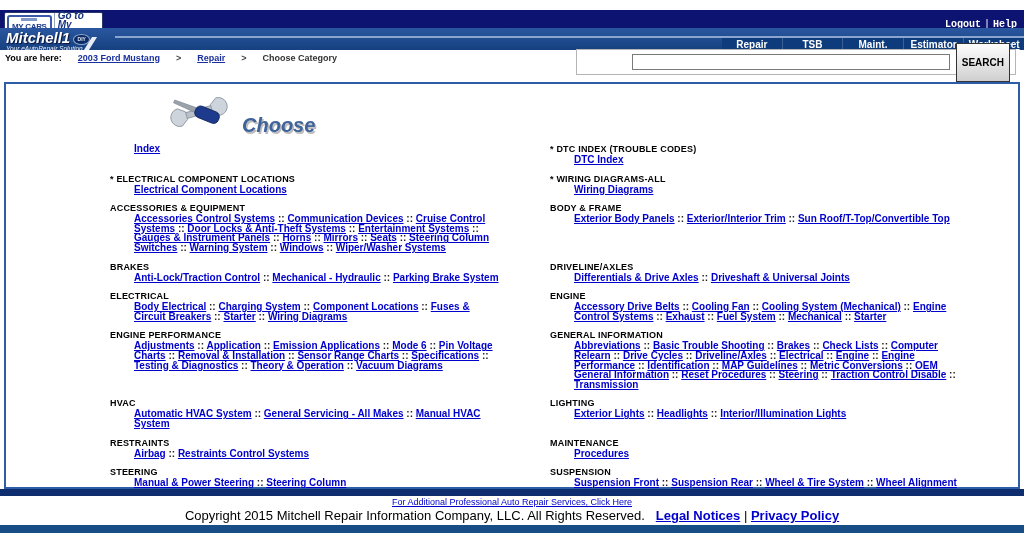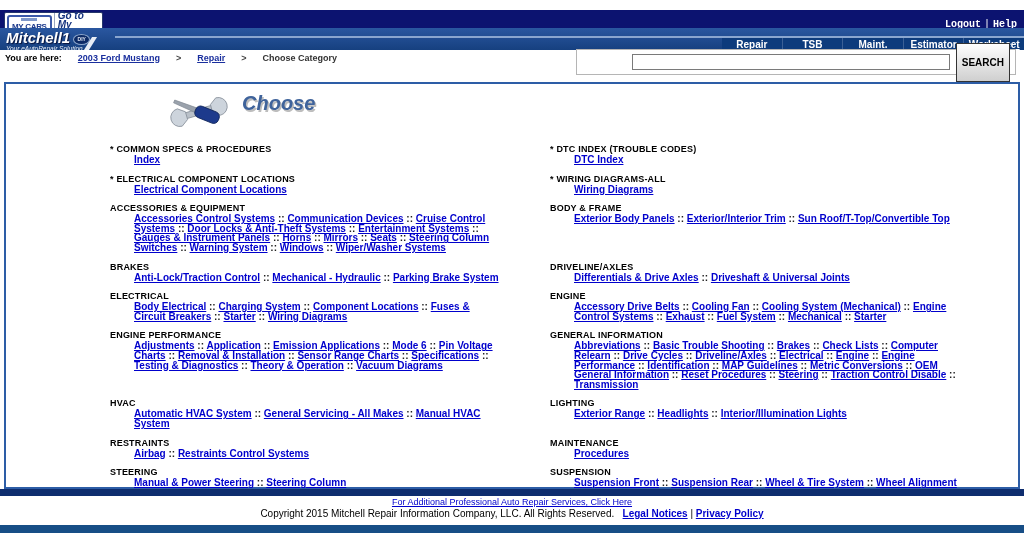--- a/index.html
+++ b/index.html
@@ -50,42 +50,42 @@
   .search-box { position:absolute; top:49px; right:8px; width:440px; height:26px; background:#fff;
     border:1px solid #b5b5b5; display:flex; align-items:center; justify-content:flex-end;
     gap:6px; padding:0 5px; }
   .search-input { width:318px; height:16px; border:1px solid #7a7a7a; font-size:10px; padding:0 2px; }
   .search-btn { font-family:inherit; font-size:10px; font-weight:bold; color:#000; padding:13px 5px;
     background:linear-gradient(#fefefe,#cfcfcf); border:1px solid #333; cursor:pointer; }
 
   
   .main-box { position:absolute; top:82px; left:4px; right:4px; height:407px;
     border:2px solid #2d5da6; background:#fff; }
-  .title-block { position:absolute; left:160px; top:5px; display:flex; gap:10px; align-items:flex-start; }
+  .title-block { position:absolute; left:160px; top:5px; display:flex; gap:10px; align-items:flex-end; }
   .page-title { font-size:20px; line-height:20px; font-weight:bold; font-style:italic;
     color:#3f639b; text-shadow:1.5px 1.5px 0 #bdbdbd; padding-top:4px; }
 
   .categories { position:absolute; top:60px; left:104px; right:20px;
     display:grid; grid-template-columns:440px 1fr; }
   .cat-cell { padding-bottom:9px; }
   .cat-cell:nth-child(odd)  { padding-right:50px; }
   .cat-cell:nth-child(even) { padding-right:28px; }
   .cat-title { font-size:9px; font-weight:bold; color:#000; letter-spacing:0.2px;
     line-height:10px; margin-bottom:1px; }
   .cat-links { font-size:10px; line-height:9.6px; font-weight:bold;padding-left:24px; }
   .cat-link { color:#0000cc; text-decoration:underline; cursor:pointer; }
   .cat-sep { color:#222; }
 
   
   .divider-bar { position:absolute; top:489px; left:0; width:100%; height:7px; background:#0e2d6e; }
   .footer { position:absolute; top:496px; left:0; width:100%; height:29px; background:#fff;
     text-align:center; }
   .services-link { display:block; font-size:9px; color:#0000cc; text-decoration:underline;
     cursor:pointer; margin-top:1px; }
-  .copyright-line { font-size:10px; color:#000; margin-top:1px; }
+  .copyright-line { font-size:13px; color:#000; margin-top:1px; }
   .footer-small-link { color:#0000cc; text-decoration:underline; cursor:pointer; font-weight:bold; }
   .top-link { display:inline-block; font-size:9px; font-weight:bold; color:#0000cc;
     text-decoration:underline; cursor:pointer; margin-top:1px; }
   .bottom-bar { position:absolute; top:525px; left:0; width:100%; height:8px; background:#174e86; }
 </style>
 </head>
 <body>
 
 <div class="page">
 
@@ -147,21 +147,20 @@
           <polygon points="6,21 30,20 30,25 6,24" fill="#9aa2ac" stroke="#7c848e" stroke-width="0.6"></polygon>
           <rect x="29" y="16.5" width="25" height="12" rx="5" fill="#1d3a8c" stroke="#0e2358" stroke-width="0.8"></rect>
         </g>
       </svg>
       <div class="page-title">
         <div>Choose</div>
       </div>
     </div>
     <div class="categories">
         <div class="cat-cell">
-          <div class="cat-title">* COMMON SPECS &amp; PROCEDURES</div>
           <div class="cat-links"><a class="cat-link">Index</a></div>
         </div>
         <div class="cat-cell">
           <div class="cat-title">* DTC INDEX (TROUBLE CODES)</div>
           <div class="cat-links"><a class="cat-link">DTC Index</a></div>
         </div>
         <div class="cat-cell">
           <div class="cat-title">* ELECTRICAL COMPONENT LOCATIONS</div>
           <div class="cat-links"><a class="cat-link">Electrical Component Locations</a></div>
         </div>
@@ -200,21 +199,21 @@
         <div class="cat-cell">
           <div class="cat-title">GENERAL INFORMATION</div>
           <div class="cat-links"><a class="cat-link">Abbreviations</a><span class="cat-sep"> :: </span><a class="cat-link">Basic Trouble Shooting</a><span class="cat-sep"> :: </span><a class="cat-link">Brakes</a><span class="cat-sep"> :: </span><a class="cat-link">Check Lists</a><span class="cat-sep"> :: </span><a class="cat-link">Computer Relearn</a><span class="cat-sep"> :: </span><a class="cat-link">Drive Cycles</a><span class="cat-sep"> :: </span><a class="cat-link">Driveline/Axles</a><span class="cat-sep"> :: </span><a class="cat-link">Electrical</a><span class="cat-sep"> :: </span><a class="cat-link">Engine</a><span class="cat-sep"> :: </span><a class="cat-link">Engine Performance</a><span class="cat-sep"> :: </span><a class="cat-link">Identification</a><span class="cat-sep"> :: </span><a class="cat-link">MAP Guidelines</a><span class="cat-sep"> :: </span><a class="cat-link">Metric Conversions</a><span class="cat-sep"> :: </span><a class="cat-link">OEM General Information</a><span class="cat-sep"> :: </span><a class="cat-link">Reset Procedures</a><span class="cat-sep"> :: </span><a class="cat-link">Steering</a><span class="cat-sep"> :: </span><a class="cat-link">Traction Control Disable</a><span class="cat-sep"> :: </span><a class="cat-link">Transmission</a></div>
         </div>
         <div class="cat-cell">
           <div class="cat-title">HVAC</div>
           <div class="cat-links"><a class="cat-link">Automatic HVAC System</a><span class="cat-sep"> :: </span><a class="cat-link">General Servicing - All Makes</a><span class="cat-sep"> :: </span><a class="cat-link">Manual HVAC System</a></div>
         </div>
         <div class="cat-cell">
           <div class="cat-title">LIGHTING</div>
-          <div class="cat-links"><a class="cat-link">Exterior Range</a><span class="cat-sep"> :: </span><a class="cat-link">Headlights</a><span class="cat-sep"> :: </span><a class="cat-link">Interior/Illumination Lights</a></div>
+          <div class="cat-links"><a class="cat-link">Exterior Lights</a><span class="cat-sep"> :: </span><a class="cat-link">Headlights</a><span class="cat-sep"> :: </span><a class="cat-link">Interior/Illumination Lights</a></div>
         </div>
         <div class="cat-cell">
           <div class="cat-title">RESTRAINTS</div>
           <div class="cat-links"><a class="cat-link">Airbag</a><span class="cat-sep"> :: </span><a class="cat-link">Restraints Control Systems</a></div>
         </div>
         <div class="cat-cell">
           <div class="cat-title">MAINTENANCE</div>
           <div class="cat-links"><a class="cat-link">Procedures</a></div>
         </div>
         <div class="cat-cell">

